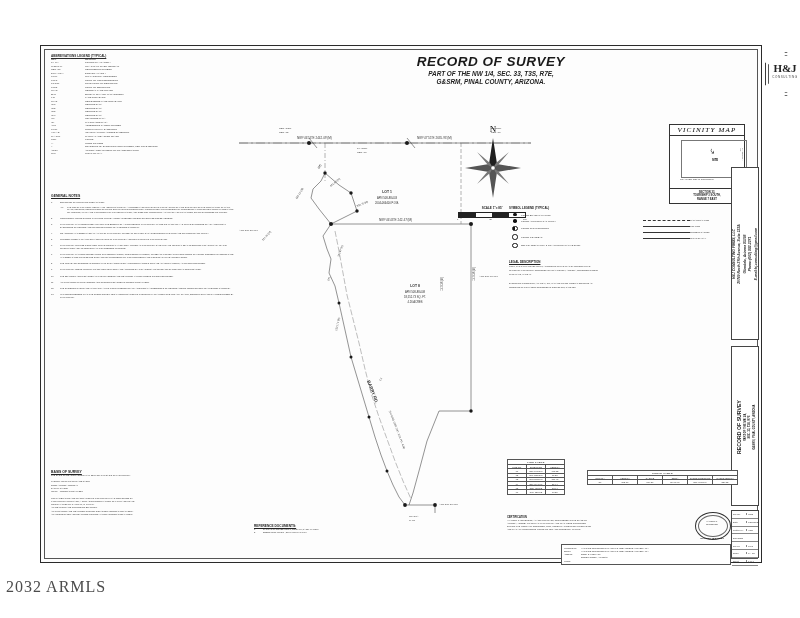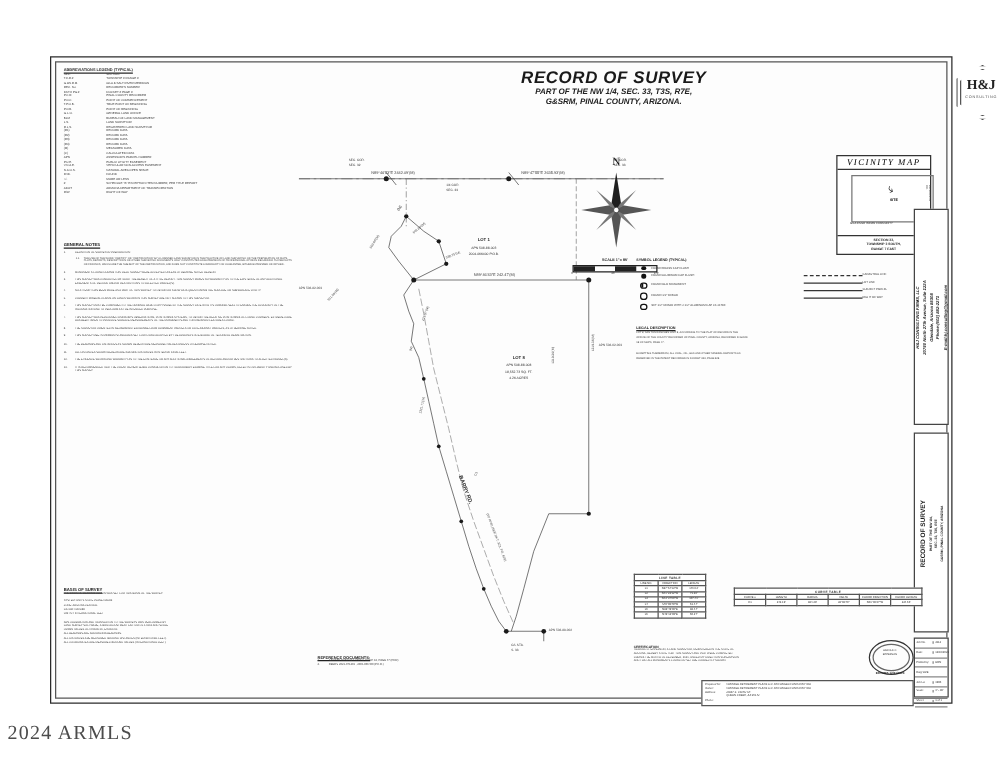--- a/index.html
+++ b/index.html
@@ -784,13 +784,13 @@
         <span class="v">QUEEN CREEK, AZ 85142</span>
       </div>
       <div class="prep-row">
         <span class="k">Phone:</span>
         <span class="v"></span>
       </div>
     </div>
 
 </div>
 
-<div id="watermark">2024 ARMLS</div>
+<div id="watermark">2032 ARMLS</div>
 
 </body></html>

